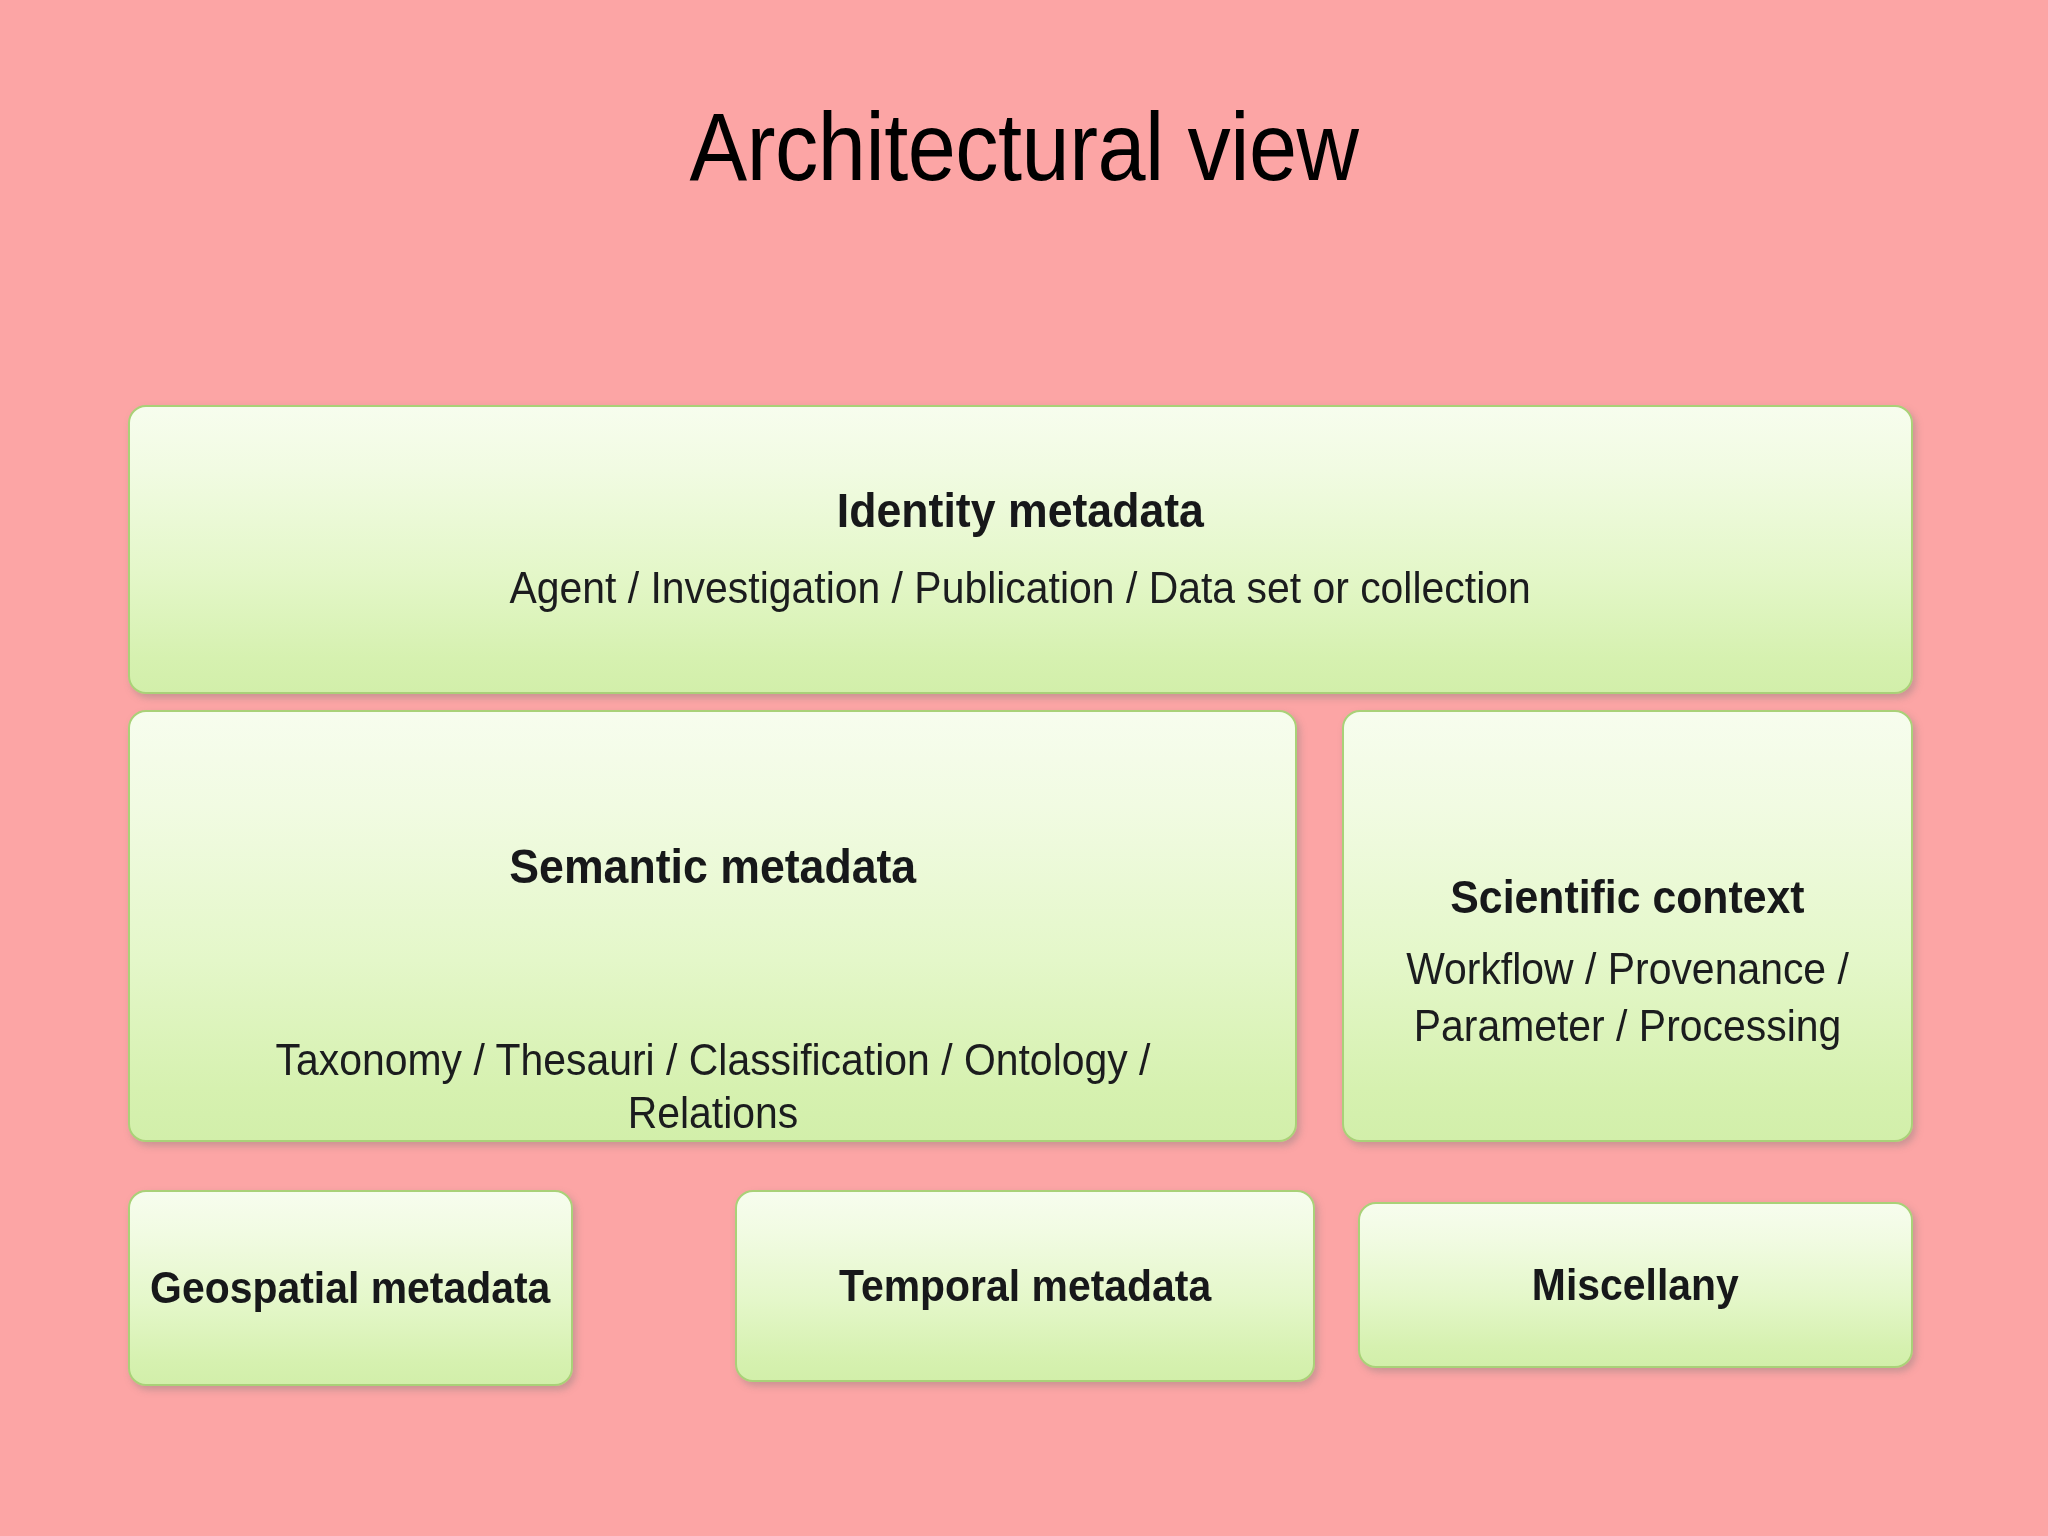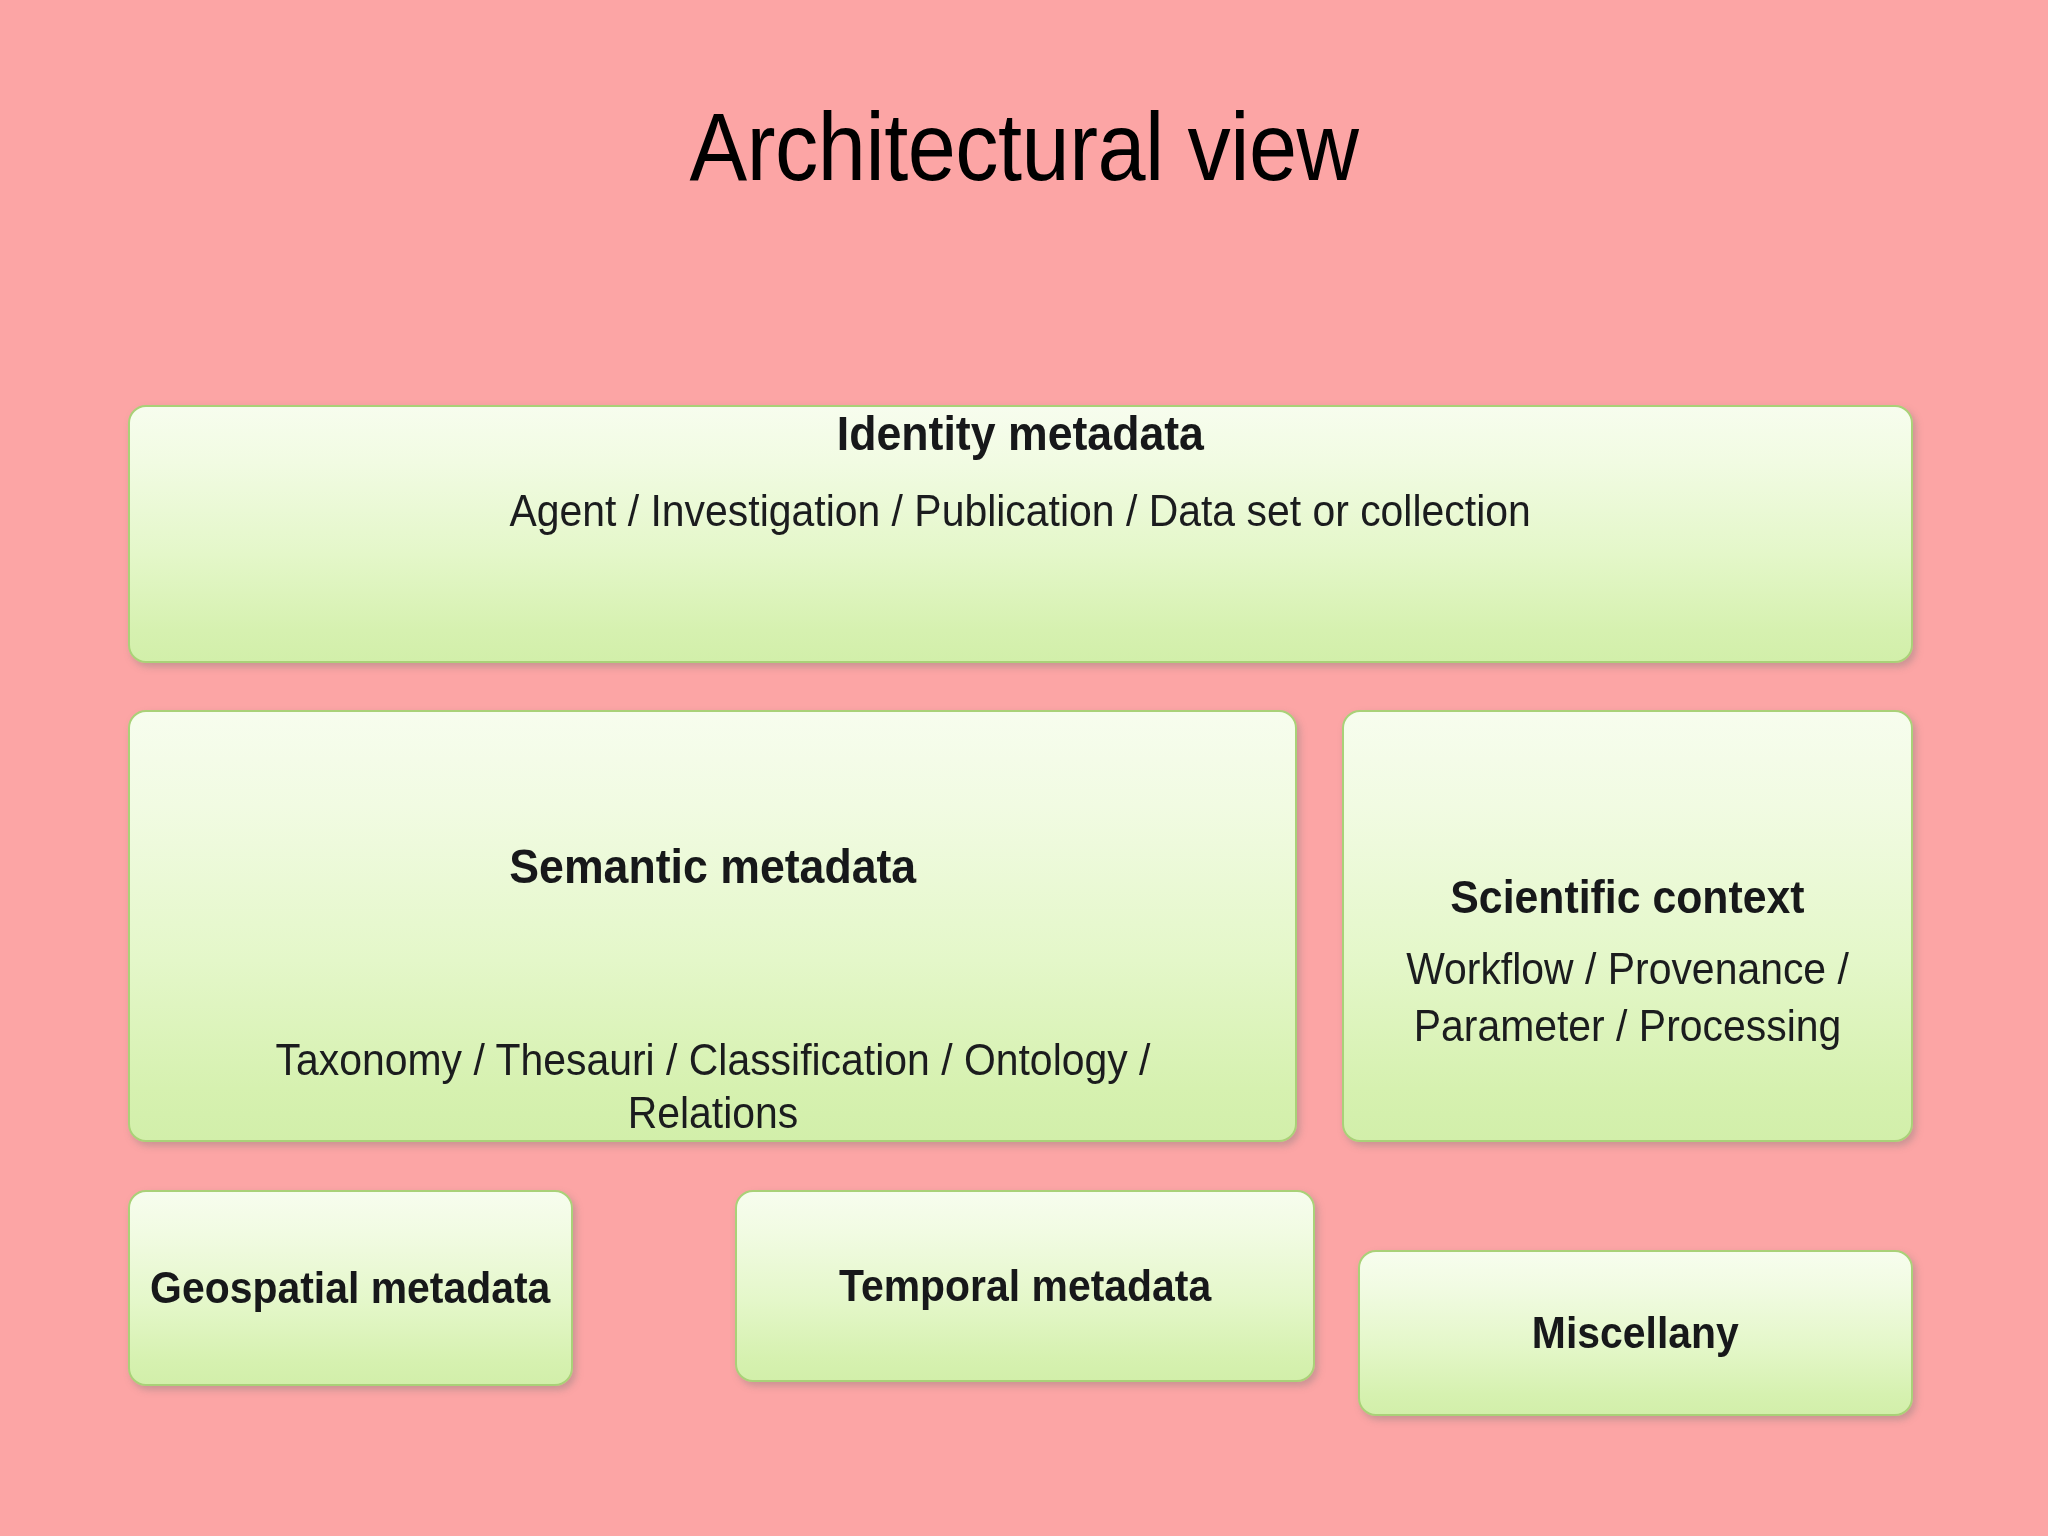--- a/index.html
+++ b/index.html
@@ -75,21 +75,22 @@
     line-height: 1.2;
     transform: scaleX(0.93);
     transform-origin: 50% 50%;
   }
 
   
   #panel-identity {
     left: 128px;
     top: 405px;
     width: 1785px;
-    height: 258px;
+    height: 289px;
+    justify-content: center;
   }
   #panel-identity .panel-title {
     font-size: 48px;
     margin-bottom: 24px;
   }
   #panel-identity .panel-sub {
     font-size: 44px;
     white-space: nowrap;
   }
 
@@ -145,21 +146,20 @@
     width: 580px;
     height: 192px;
     justify-content: center;
   }
   #panel-miscellany {
     left: 1358px;
     top: 1202px;
     width: 555px;
     height: 166px;
     justify-content: center;
-    margin-top: 48px;
   }
   #panel-geospatial .panel-title,
   #panel-temporal .panel-title,
   #panel-miscellany .panel-title {
     font-size: 44px;
     margin: 0;
   }
 </style>
 </head>
 <body>

